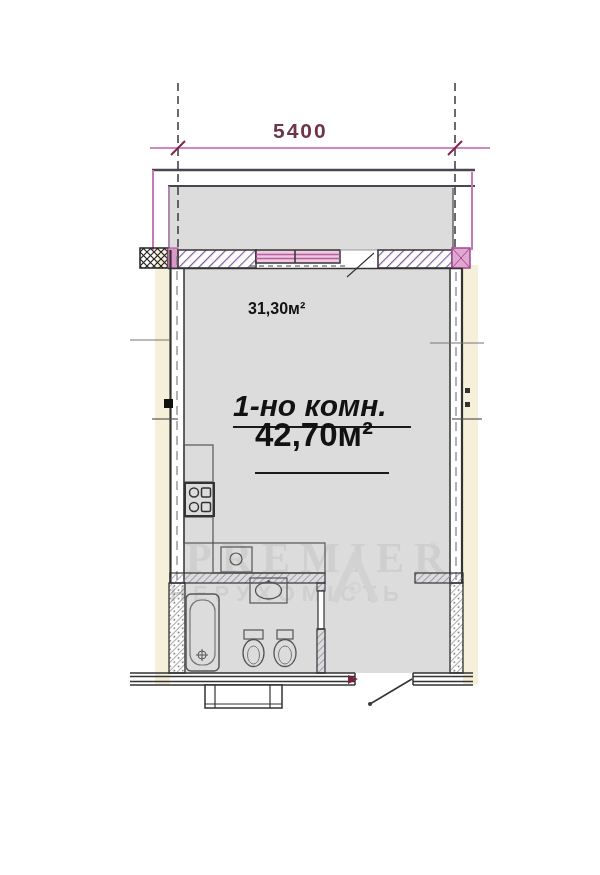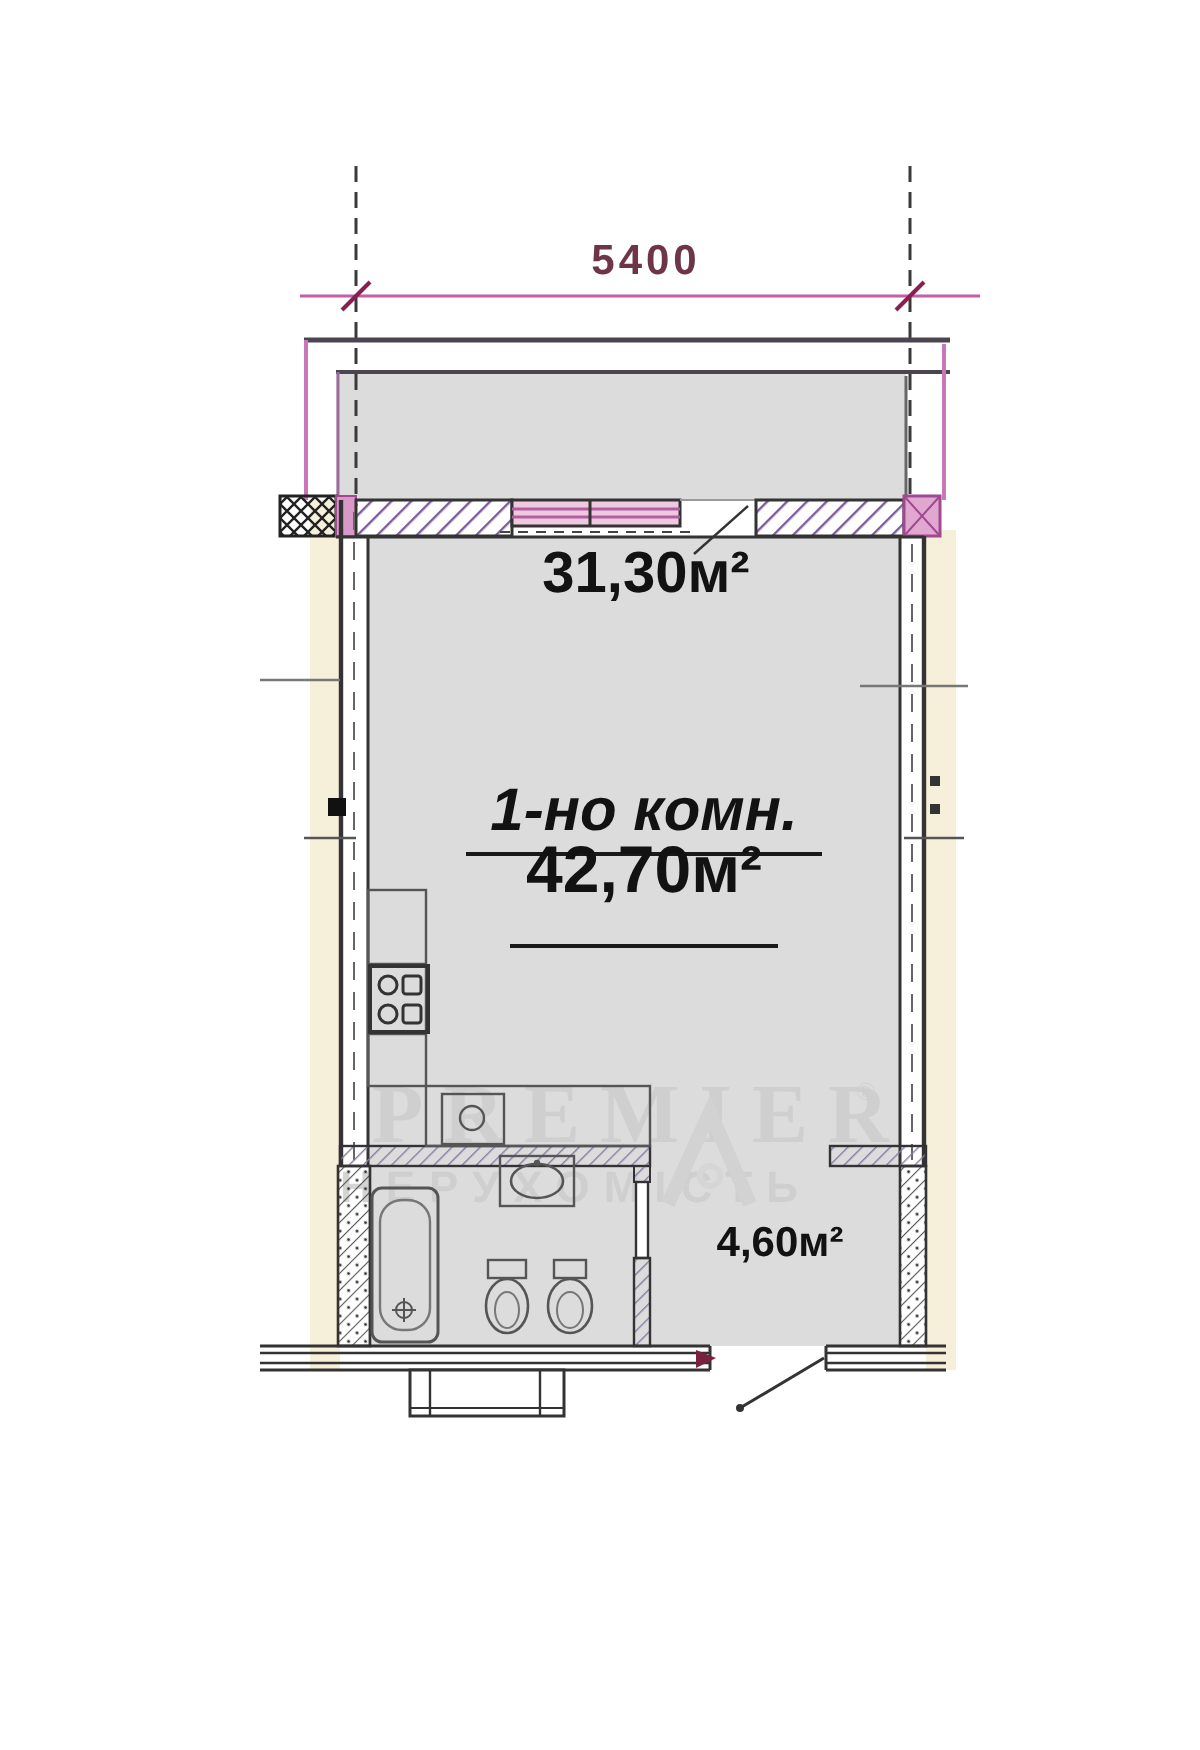--- a/index.html
+++ b/index.html
@@ -1,24 +1,24 @@
 <!DOCTYPE html>
 <html><head>
 <meta charset="utf-8">
 <style>
   html,body{margin:0;padding:0;background:#fff;}
   .canvas{position:relative;width:600px;height:875px;background:#ffffff;overflow:hidden;
           font-family:"Liberation Sans","DejaVu Sans",sans-serif;}
   .layer{position:absolute;left:0;top:0;width:600px;height:875px;}
   .lbl{position:absolute;color:#111;white-space:nowrap;}
-  .lbl.center{text-align:center;}
+  .lbl.center{text-align:left;}
   .dim-label{font-size:21px;font-weight:600;letter-spacing:2px;color:#6e3448;}
   .balcony-label{font-size:15px;color:#2f2f2f;}
   .area-label{font-weight:bold;color:#121212;}
-  .room-area{font-size:29px;}
+  .room-area{font-size:16px;margin-top:29px;}
   .room-type{font-size:30px;border-bottom:2.5px solid #1a1a1a;padding-bottom:3px;}
   .room-total{font-size:33px;border-bottom:2.5px solid #1a1a1a;padding-bottom:18px;}
   .small-area{font-size:21px;}
   .wm{position:absolute;color:#cdcdcd;opacity:.85;}
   .wm-brand{font-family:"Liberation Serif","DejaVu Serif",serif;font-weight:bold;
             font-size:42px;letter-spacing:10px;}
   .wm-reg{font-size:13px;font-family:"Liberation Serif","DejaVu Serif",serif;}
   .wm-sub{font-size:22px;letter-spacing:7px;font-weight:bold;}
   svg{display:block;}
 </style>
@@ -198,15 +198,14 @@
   <div class="lbl center dim-label" style="left:273px;top:119px;width:100px;">5400</div>
 
 
   <div class="lbl center area-label room-area" style="left:248px;top:271px;width:150px;">31,30м²</div>
 
   <div class="lbl center area-label room-type" style="left:233px;top:389px;width:178px;font-style:italic;">1-но комн.</div>
 
   <div class="lbl center area-label room-total" style="left:255px;top:416px;width:134px;">42,70м²</div>
 
 
-  <div class="lbl center area-label small-area" style="left:340px;top:610px;width:100px;">4,60м²</div>
 
 </div>
 
 </body></html>

